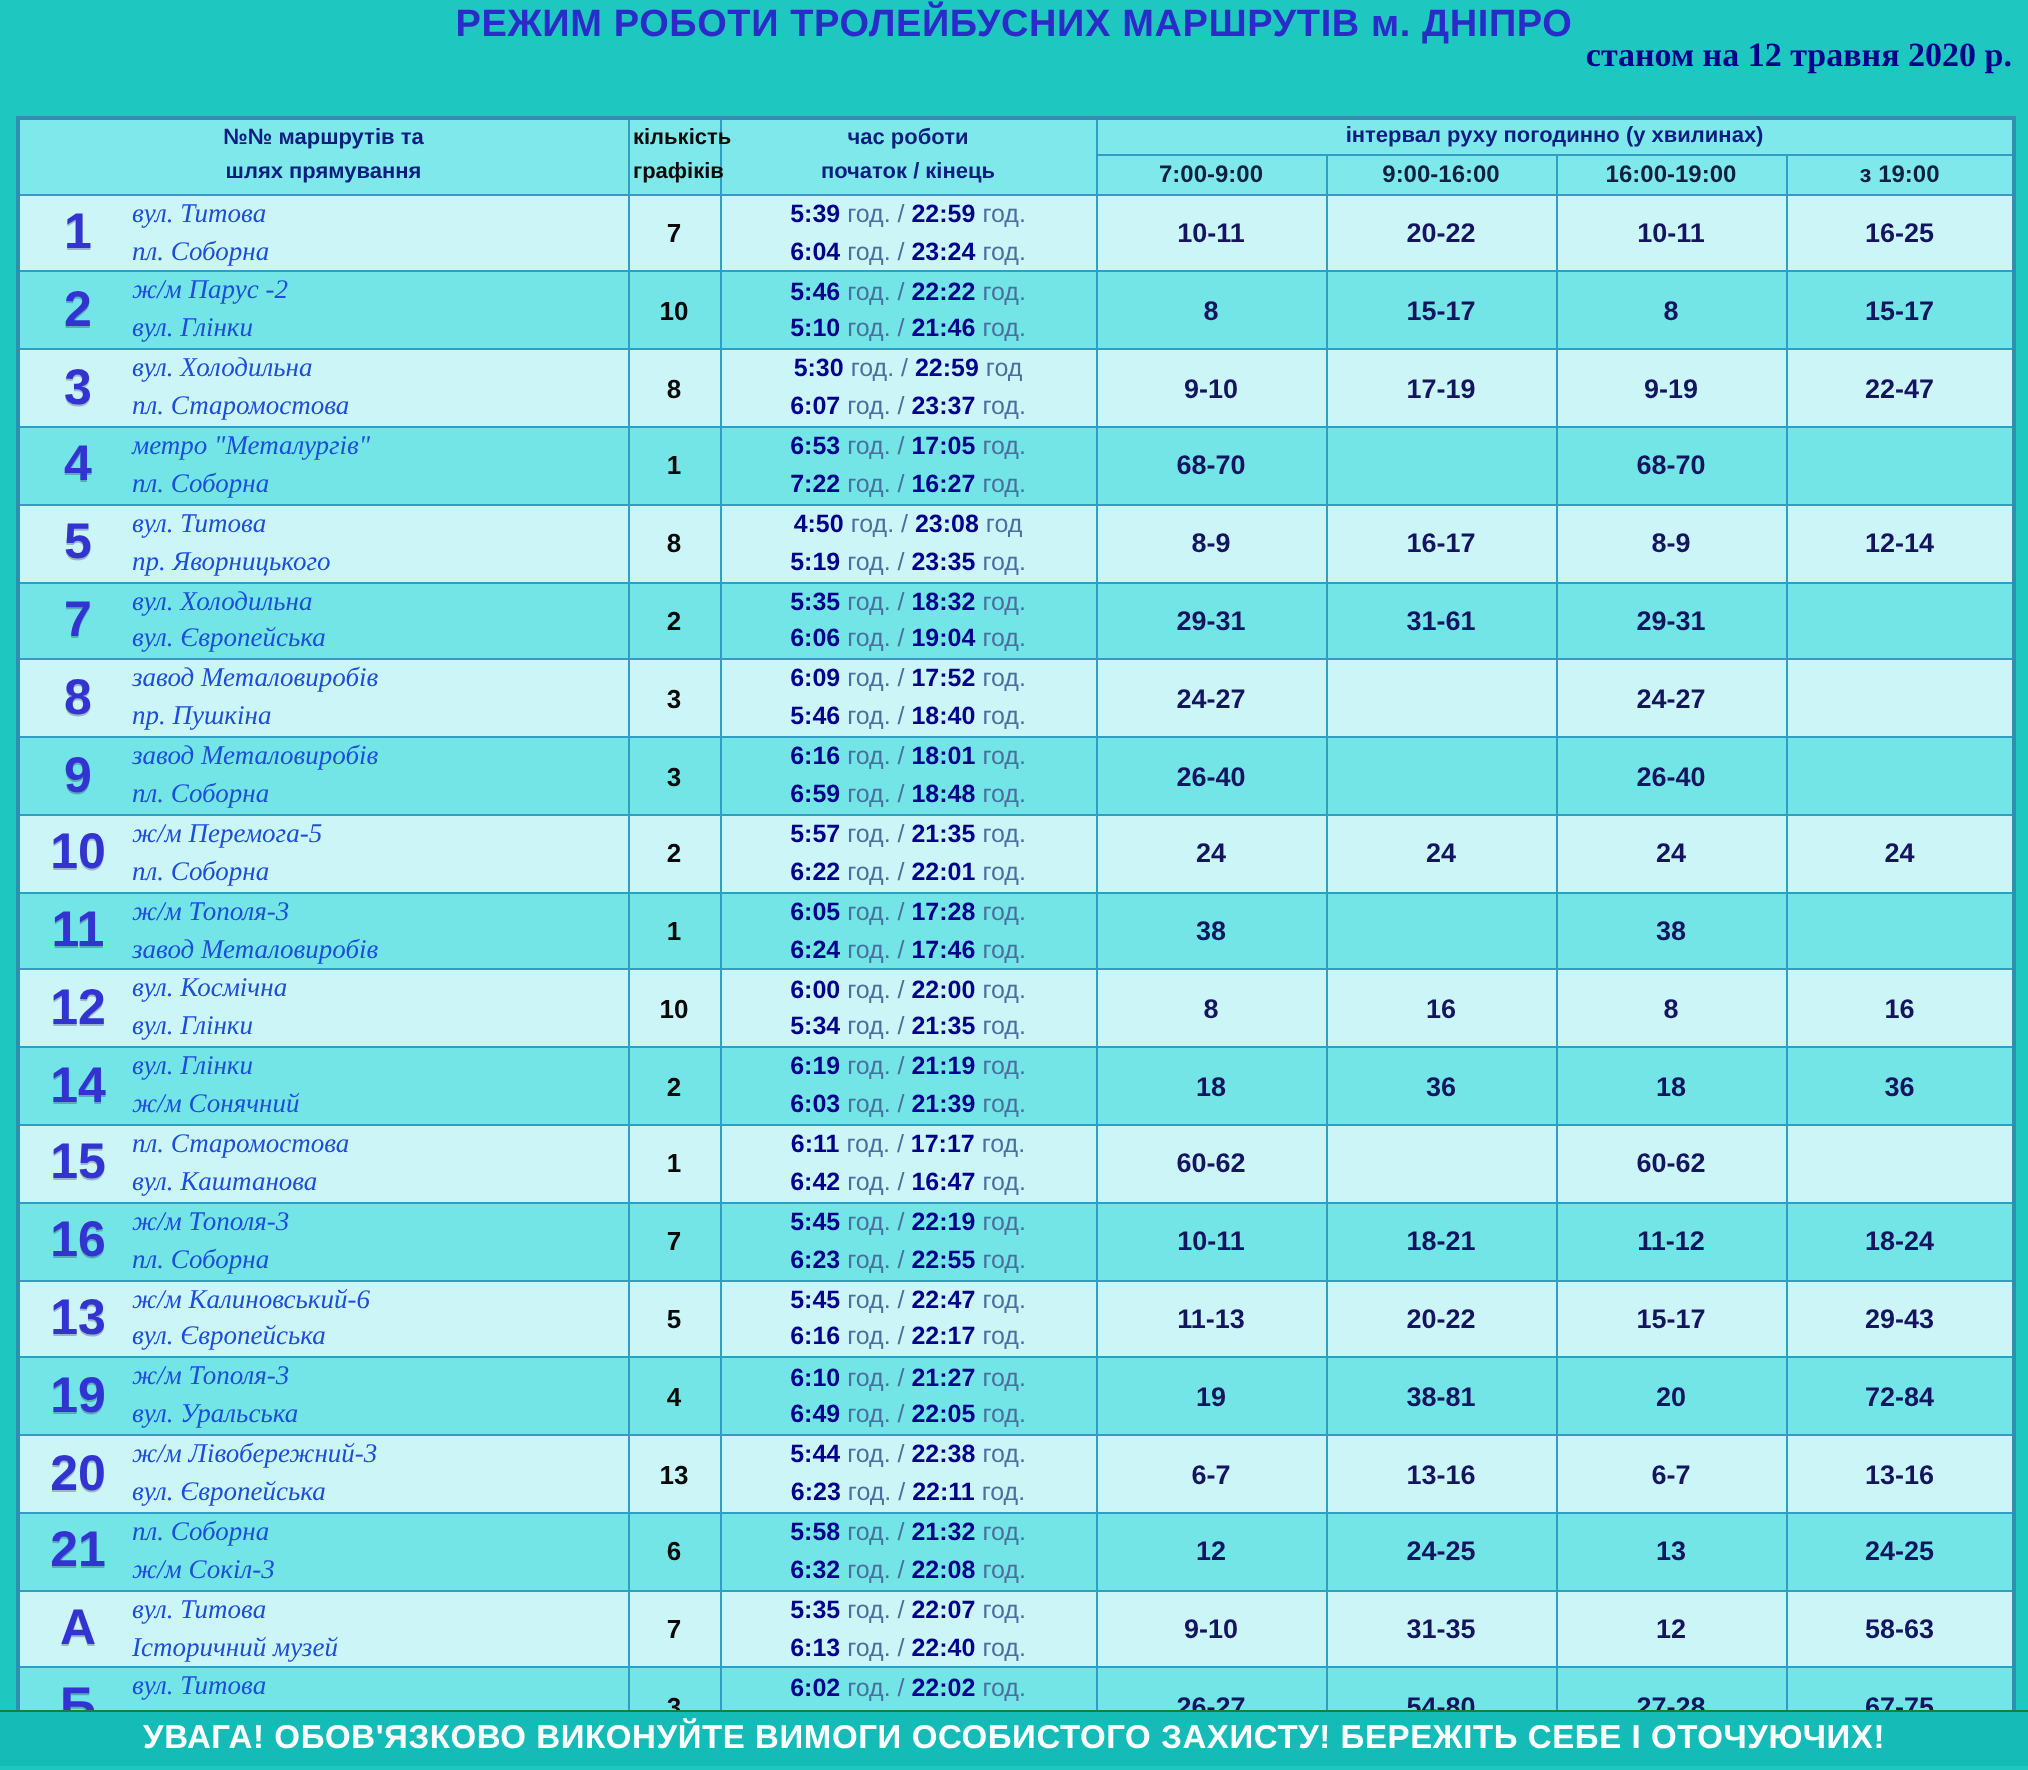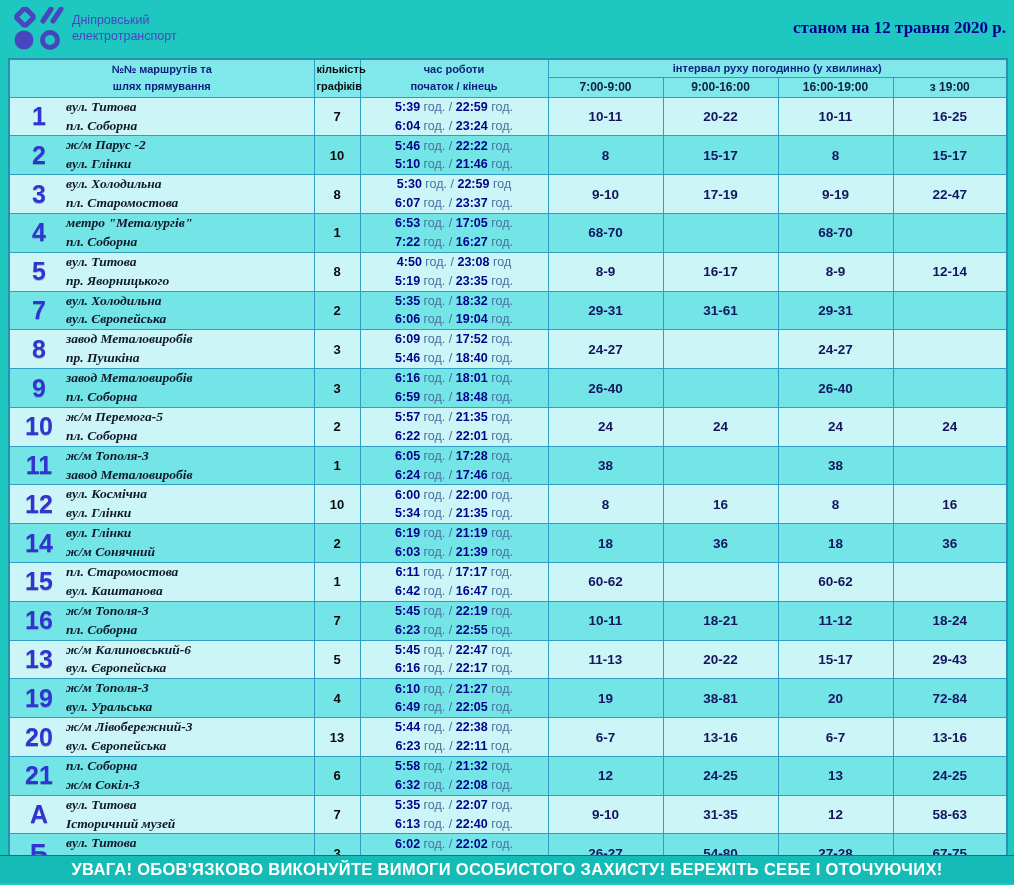--- a/index.html
+++ b/index.html
@@ -56,53 +56,41 @@
   tbody tr.dark  td{background:var(--rowDark);}
   td{vertical-align:middle;text-align:center;}
   td.c-route{text-align:left;}
   .route-wrap{display:flex;align-items:center;}
   .rnum{
     flex:0 0 54px;text-align:center;
     font-weight:bold;font-size:25px;color:var(--numBlue);
     text-shadow:0 1px 0 rgba(0,0,60,.25);
   }
   .rnames{display:flex;flex-direction:column;line-height:1.4;
-    font-family:"Liberation Serif",serif;font-style:italic;font-weight:bold;
-    font-size:13.5px;color:#0f172a;}
+    font-family:"Liberation Serif",serif;font-style:italic;font-weight:normal;
+    font-size:13.5px;color:#1d4ed8;}
   td.c-count{font-weight:bold;font-size:13px;color:var(--countInk);}
   td.c-hours{font-size:12.5px;color:var(--timeMuted);line-height:1.5;}
   td.c-hours b{color:var(--navy);}
   td.c-int{font-weight:bold;font-size:13.5px;color:var(--intervalInk);}
   
   .footer{
     position:absolute;left:0;top:855px;width:100%;height:28px;
     background:var(--band);border-top:1px solid #15803d;
     color:var(--footerText);font-size:16.5px;font-weight:bold;
     display:flex;align-items:center;justify-content:center;letter-spacing:.3px;
   }
 </style>
 </head>
 <body>
 
 <div class="page">
 
-  <div class="logo">
-    <svg width="52" height="44" viewBox="0 0 52 44">
-      <rect x="6.5" y="3.5" width="13" height="13" rx="2" transform="rotate(45 13 10)" fill="none" stroke="#4845be" stroke-width="5"></rect>
-      <line x1="31" y1="14" x2="39" y2="2" stroke="#4845be" stroke-width="5" stroke-linecap="round"></line>
-      <line x1="41" y1="14" x2="49" y2="2" stroke="#4845be" stroke-width="5" stroke-linecap="round"></line>
-      <circle cx="12" cy="33" r="9.5" fill="#4845be"></circle>
-      <circle cx="38" cy="33" r="7.5" fill="none" stroke="#4845be" stroke-width="5"></circle>
-    </svg>
-    <div class="logo-text">
-      <span>Дніпровський</span>
-      <span>електротранспорт</span>
-    </div>
-  </div>
 
+  <div class="title">РЕЖИМ РОБОТИ ТРОЛЕЙБУСНИХ  МАРШРУТІВ м. ДНІПРО</div>
   <div class="date-note">станом на 12 травня 2020 р.</div>
   <div class="subtitle">ПО БУДНЯХ</div>
 
   <table>
     <colgroup>
       <col style="width:305px">
         <col style="width:46px">
         <col style="width:188px">
       <col style="width:115px">
         <col style="width:115px">

